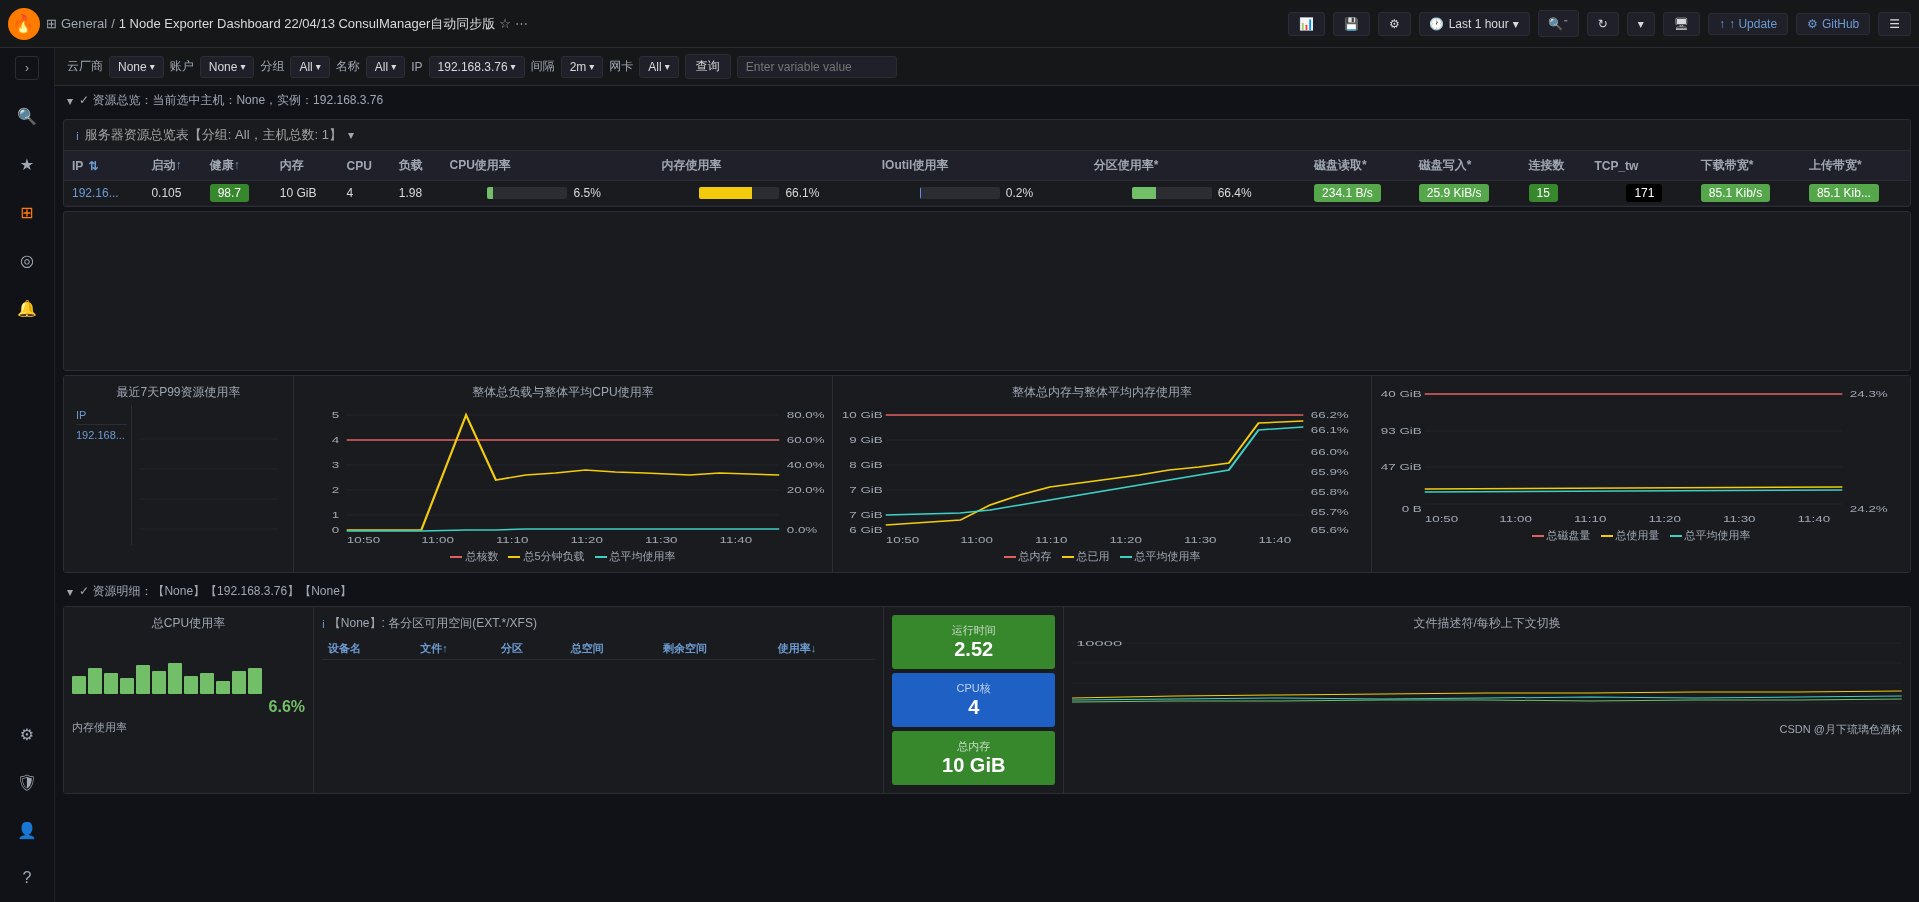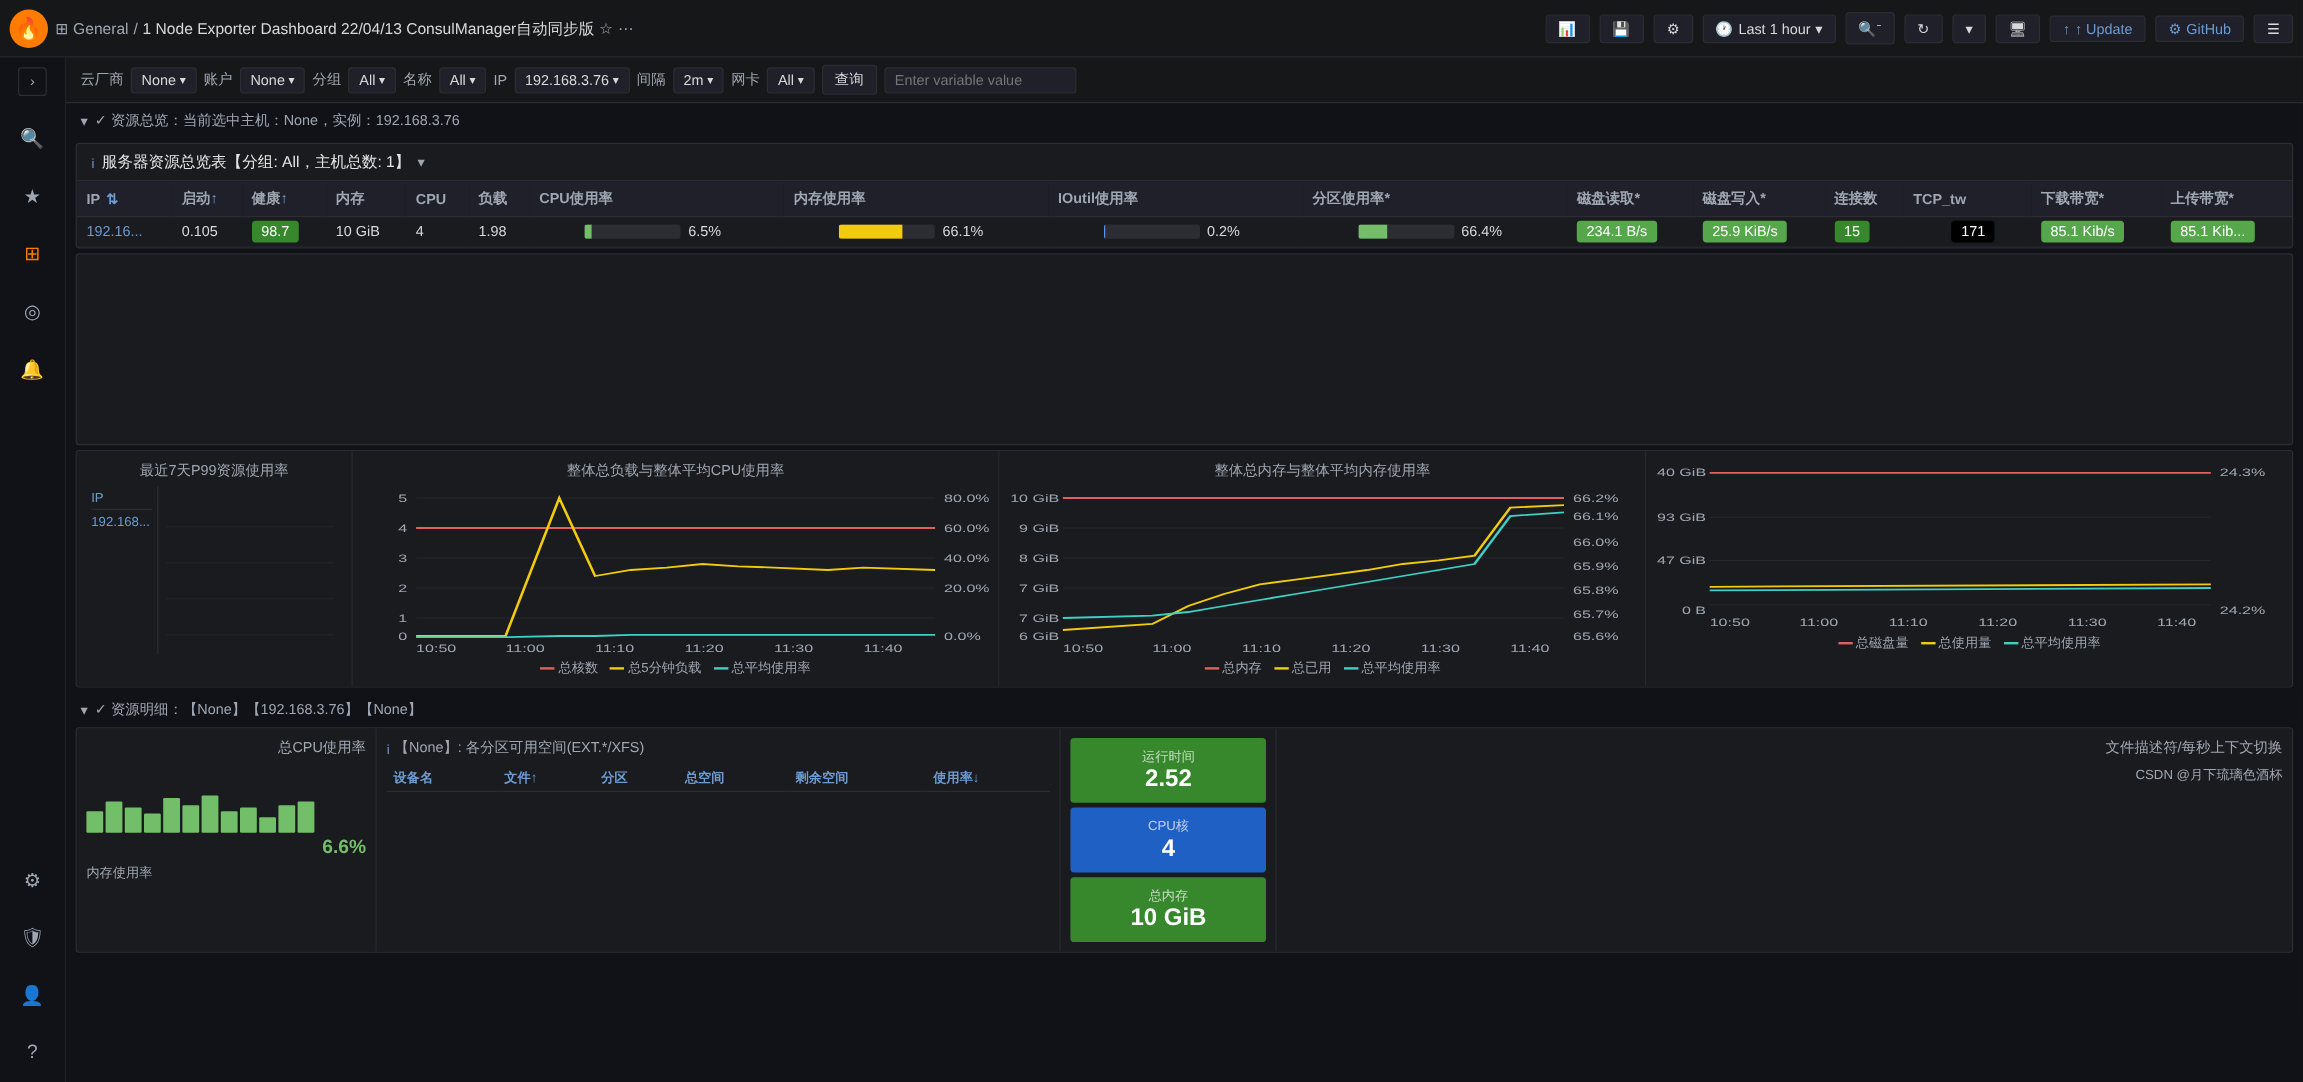--- a/index.html
+++ b/index.html
@@ -170,21 +170,21 @@
     .panel-header {
       display: flex;
       align-items: center;
       padding: 6px 12px;
       border-bottom: 1px solid #2c2d33;
       font-size: 12px;
       color: #9fa7b3;
       gap: 6px;
     }
     .panel-title {
-      color: #e5e5e5;
+      color: #a3a3a3;
       font-size: 13px;
       font-weight: 500;
     }
     
     .data-table {
       width: 100%;
       border-collapse: collapse;
       font-size: 12px;
     }
     .data-table th {
@@ -302,21 +302,21 @@
       background: #1a1b1e;
       border-right: 1px solid #2c2d33;
       padding: 8px;
       min-width: 0;
     }
     .bottom-panel:last-child { border-right: none; }
     .bottom-panel-title {
       font-size: 12px;
       color: #9fa7b3;
       margin-bottom: 6px;
-      text-align: right;
+      text-align: center;
     }
     .stat-card {
       background: #37872d;
       border-radius: 3px;
       padding: 8px;
       text-align: center;
     }
     .stat-card-label {
       font-size: 11px;
       color: rgba(255,255,255,0.7);
@@ -758,18 +758,31 @@
           <div class="stat-card-value">4</div>
         </div>
         <div class="stat-card" style="background:#37872d;">
           <div class="stat-card-label">总内存</div>
           <div class="stat-card-value">10 GiB</div>
         </div>
       </div>
 
       <div class="bottom-panel" style="flex:3;">
         <div class="bottom-panel-title">文件描述符/每秒上下文切换</div>
+        <div style="position:relative;height:80px;">
+          <svg width="100%" height="80" viewBox="0 0 400 80" preserveAspectRatio="none">
+            <line x1="0" y1="5" x2="400" y2="5" stroke="#2c2d33" stroke-width="0.5"></line>
+            <line x1="0" y1="25" x2="400" y2="25" stroke="#2c2d33" stroke-width="0.5"></line>
+            <line x1="0" y1="45" x2="400" y2="45" stroke="#2c2d33" stroke-width="0.5"></line>
+            <line x1="0" y1="65" x2="400" y2="65" stroke="#2c2d33" stroke-width="0.5"></line>
+            <text x="2" y="8" font-size="8" fill="#9fa7b3">10000</text>
+
+            <polyline points="0,60 50,58 100,57 150,56 200,55 250,55 300,54 350,54 400,53" fill="none" stroke="#f2cc0c" stroke-width="1"></polyline>
+            <polyline points="0,62 50,61 100,60 150,61 200,60 250,59 300,60 350,59 400,58" fill="none" stroke="#3ed0c5" stroke-width="1"></polyline>
+            <polyline points="0,64 50,63 100,63 150,62 200,62 250,63 300,62 350,62 400,61" fill="none" stroke="#73bf69" stroke-width="1"></polyline>
+          </svg>
+        </div>
         <div style="font-size:11px;color:#9fa7b3;text-align:right;margin-top:4px;">CSDN @月下琉璃色酒杯</div>
       </div>
     </div>
 
   </div>
 </div>
 
 </body></html>

